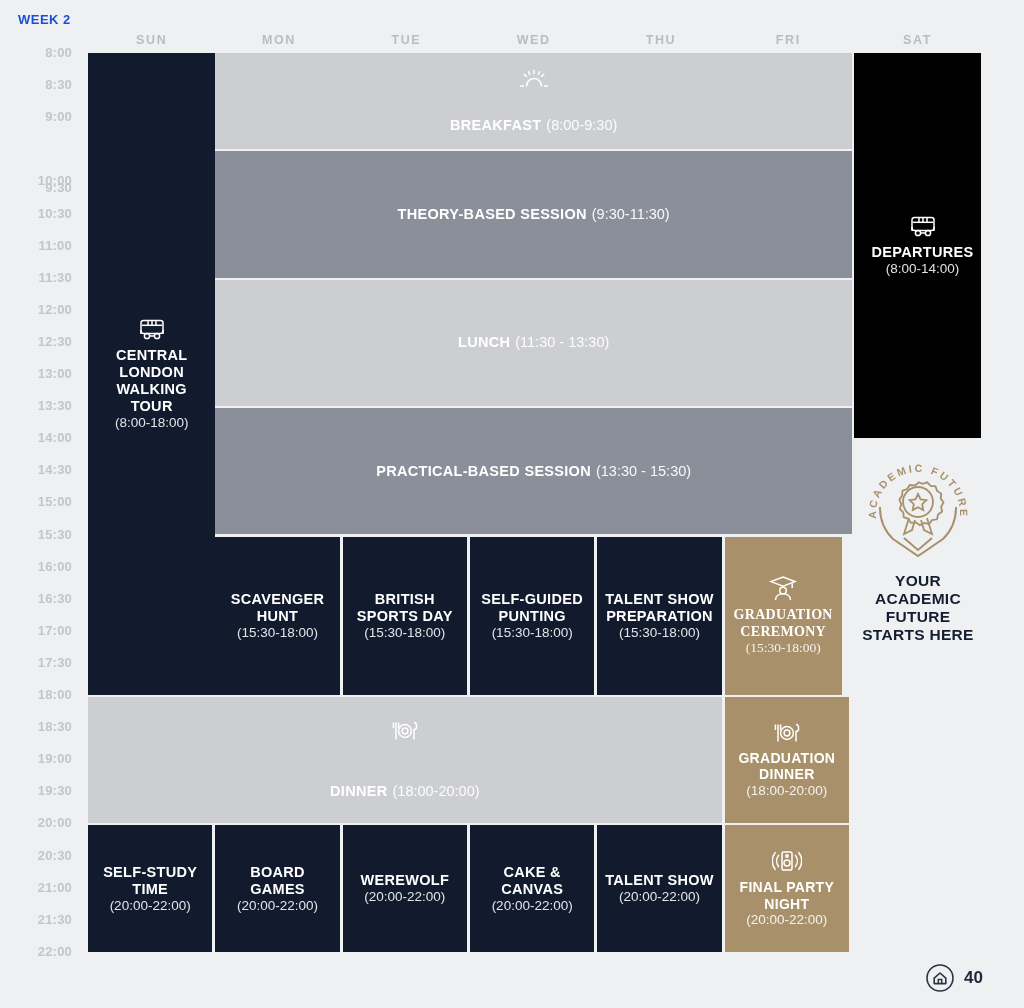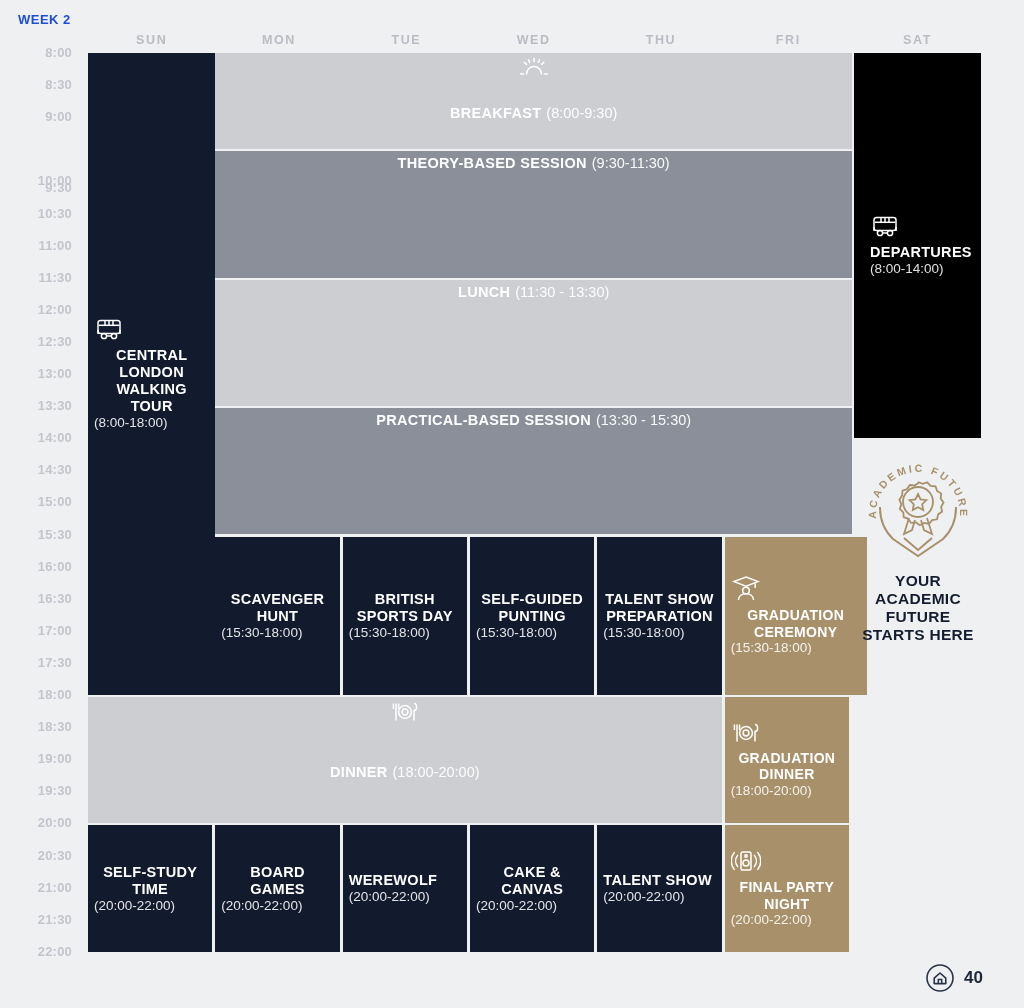--- a/index.html
+++ b/index.html
@@ -29,21 +29,21 @@
   .time-lbl {
     position: absolute; left: 0; width: 72px;
     text-align: right; font-size: 13px; font-weight: 700;
     color: #c2c5cb; letter-spacing: .2px;
   }
 
   
   .ev {
     position: absolute;
     display: flex; flex-direction: column;
-    align-items: flex-start; justify-content: center;
+    align-items: center; justify-content: center;
     text-align: center; padding: 4px 6px;
     line-height: 1.17;
   }
   .ev .ttl { font-weight: 700; letter-spacing: .3px; }
   .ev .tm  { font-weight: 400; }
   .ev.inline { flex-direction: row; flex-wrap: wrap; gap: 0 5px; }
 
   .navy  { background: #121b2e; color: #ffffff; }
   .black { background: #000000; color: #ffffff; padding-left: 16px; }
   .lgray { background: #cdced2; color: #ffffff; }
@@ -198,21 +198,21 @@
         <span class="tm" style="font-size: 13.5px;">(15:30-18:00)</span>
       </div>
       <div class="ev navy" style="left: 470px; top: 536.5px; width: 124.333px; height: 158.5px;">
         <span class="ttl" style="font-size: 14.5px;">SELF-GUIDED PUNTING</span>
         <span class="tm" style="font-size: 13.5px;">(15:30-18:00)</span>
       </div>
       <div class="ev navy" style="left: 597.333px; top: 536.5px; width: 124.333px; height: 158.5px;">
         <span class="ttl" style="font-size: 14.5px;">TALENT SHOW PREPARATION</span>
         <span class="tm" style="font-size: 13.5px;">(15:30-18:00)</span>
       </div>
-      <div class="ev gold" style="left: 724.667px; top: 536.5px; width: 142px; height: 158.5px;">
+      <div class="ev gold" style="left: 724.667px; top: 536.5px; width: 117px; height: 158.5px; font-family: Liberation Serif, serif;">
         <span class="icon">
           <svg width="30" height="26" viewBox="0 0 30 26">
             <g fill="none" stroke="currentColor" stroke-width="1.5">
               <path d="M15,2 L27,6.6 L15,11.2 L3,6.6 Z"></path>
               <path d="M24.2,8.2 L24.2,13"></path>
               <circle cx="15" cy="15.5" r="3.3"></circle>
               <path d="M7.5,25 c0,-4.2 3.4,-6.3 7.5,-6.3 c4.1,0 7.5,2.1 7.5,6.3"></path>
             </g>
           </svg>
         </span>

